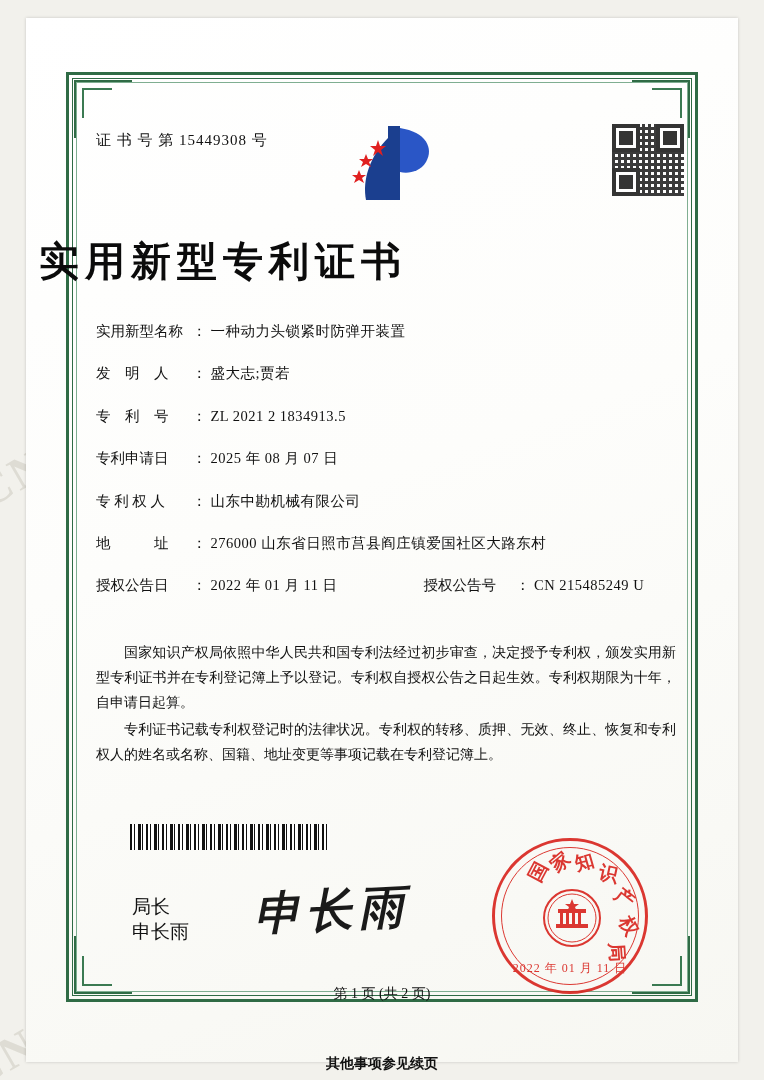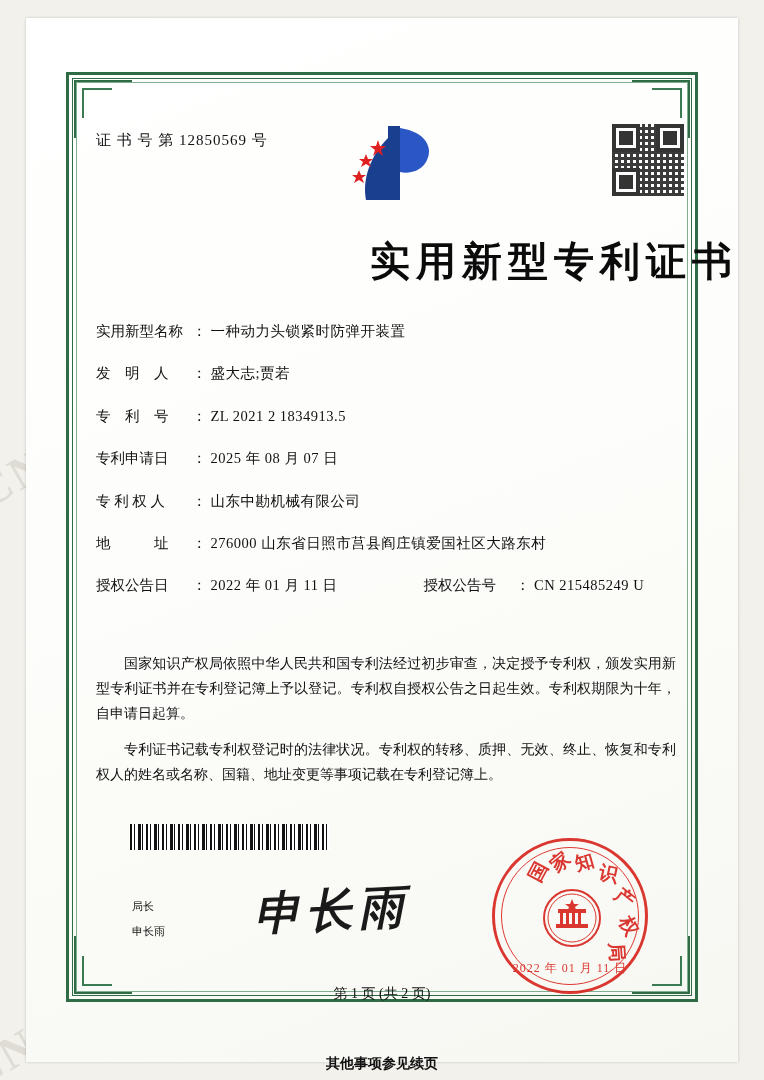--- a/index.html
+++ b/index.html
@@ -147,21 +147,21 @@
   .qr .finder i{position:absolute;inset:3px;background:#111;display:block;}
   .qr .f1{left:0;top:0}
   .qr .f2{right:0;top:0}
   .qr .f3{left:0;bottom:0}
 
   .title {
     position: absolute;
     left: 0;
     right: 0;
     top: 216px;
-    text-align: right;
+    text-align: left;
     font-size: 40px;
     font-weight: bold;
     letter-spacing: 6px;
     color: #0b0b0b;
     font-family: "Liberation Serif", serif;
     padding-left: 13px;
   }
 
   .fields {
     position: absolute;
@@ -192,39 +192,39 @@
   .paras {
     position: absolute;
     left: 70px;
     top: 622px;
     width: 580px;
     font-size: 14px;
     line-height: 25px;
     color: #111;
     text-align: justify;
   }
-  .paras p { margin: 11px 0 2px 0; text-indent: 28px; }
+  .paras p { margin: 0 0 2px 0; text-indent: 28px; }
 
   
   .barcode {
     position: absolute;
     left: 104px;
     top: 806px;
     width: 200px;
     height: 26px;
     background: repeating-linear-gradient(90deg,
       #111 0 2px, #fff 2px 4px, #111 4px 5px, #fff 5px 8px,
       #111 8px 11px, #fff 11px 12px, #111 12px 13px, #fff 13px 16px);
   }
 
   .sig-block {
     position: absolute;
     left: 106px;
     top: 876px;
-    font-size: 11px;
+    font-size: 19px;
     line-height: 25px;
     color: #111;
   }
   .handwriting {
     position: absolute;
     left: 228px;
     top: 862px;
     font-family: "DejaVu Serif", serif;
     font-size: 46px;
     font-style: italic;
@@ -322,21 +322,21 @@
   <div class="border-outer"></div>
   <div class="border-inner"></div>
   <div class="border-hair"></div>
   <div class="corner tl"></div>
   <div class="corner tr"></div>
   <div class="corner bl"></div>
   <div class="corner br"></div>
 
   <div class="content">
 
-    <div class="cert-no">证 书 号 第 12850569 号</div>
+    <div class="cert-no">证 书 号 第 15449308 号</div>
 
     <div class="logo">
       <svg viewBox="0 0 130 90" width="130" height="90">
         <path d="M62 8 L74 8 L74 82 L62 82 Z" fill="#1b3f8f"></path>
         <path d="M74 10 C100 14 108 30 100 44 C94 54 82 56 74 54 Z" fill="#2a56c6"></path>
         <path d="M62 20 C44 38 36 62 40 82 L62 82 Z" fill="#1b3f8f"></path>
         <g fill="#e02020">
           <polygon points="52,22 54,28 60,28 55,32 57,38 52,34 47,38 49,32 44,28 50,28"></polygon>
           <polygon points="40,36 42,41 47,41 43,44 45,49 40,46 35,49 37,44 33,41 38,41"></polygon>
           <polygon points="33,52 35,57 40,57 36,60 38,65 33,62 28,65 30,60 26,57 31,57"></polygon>

